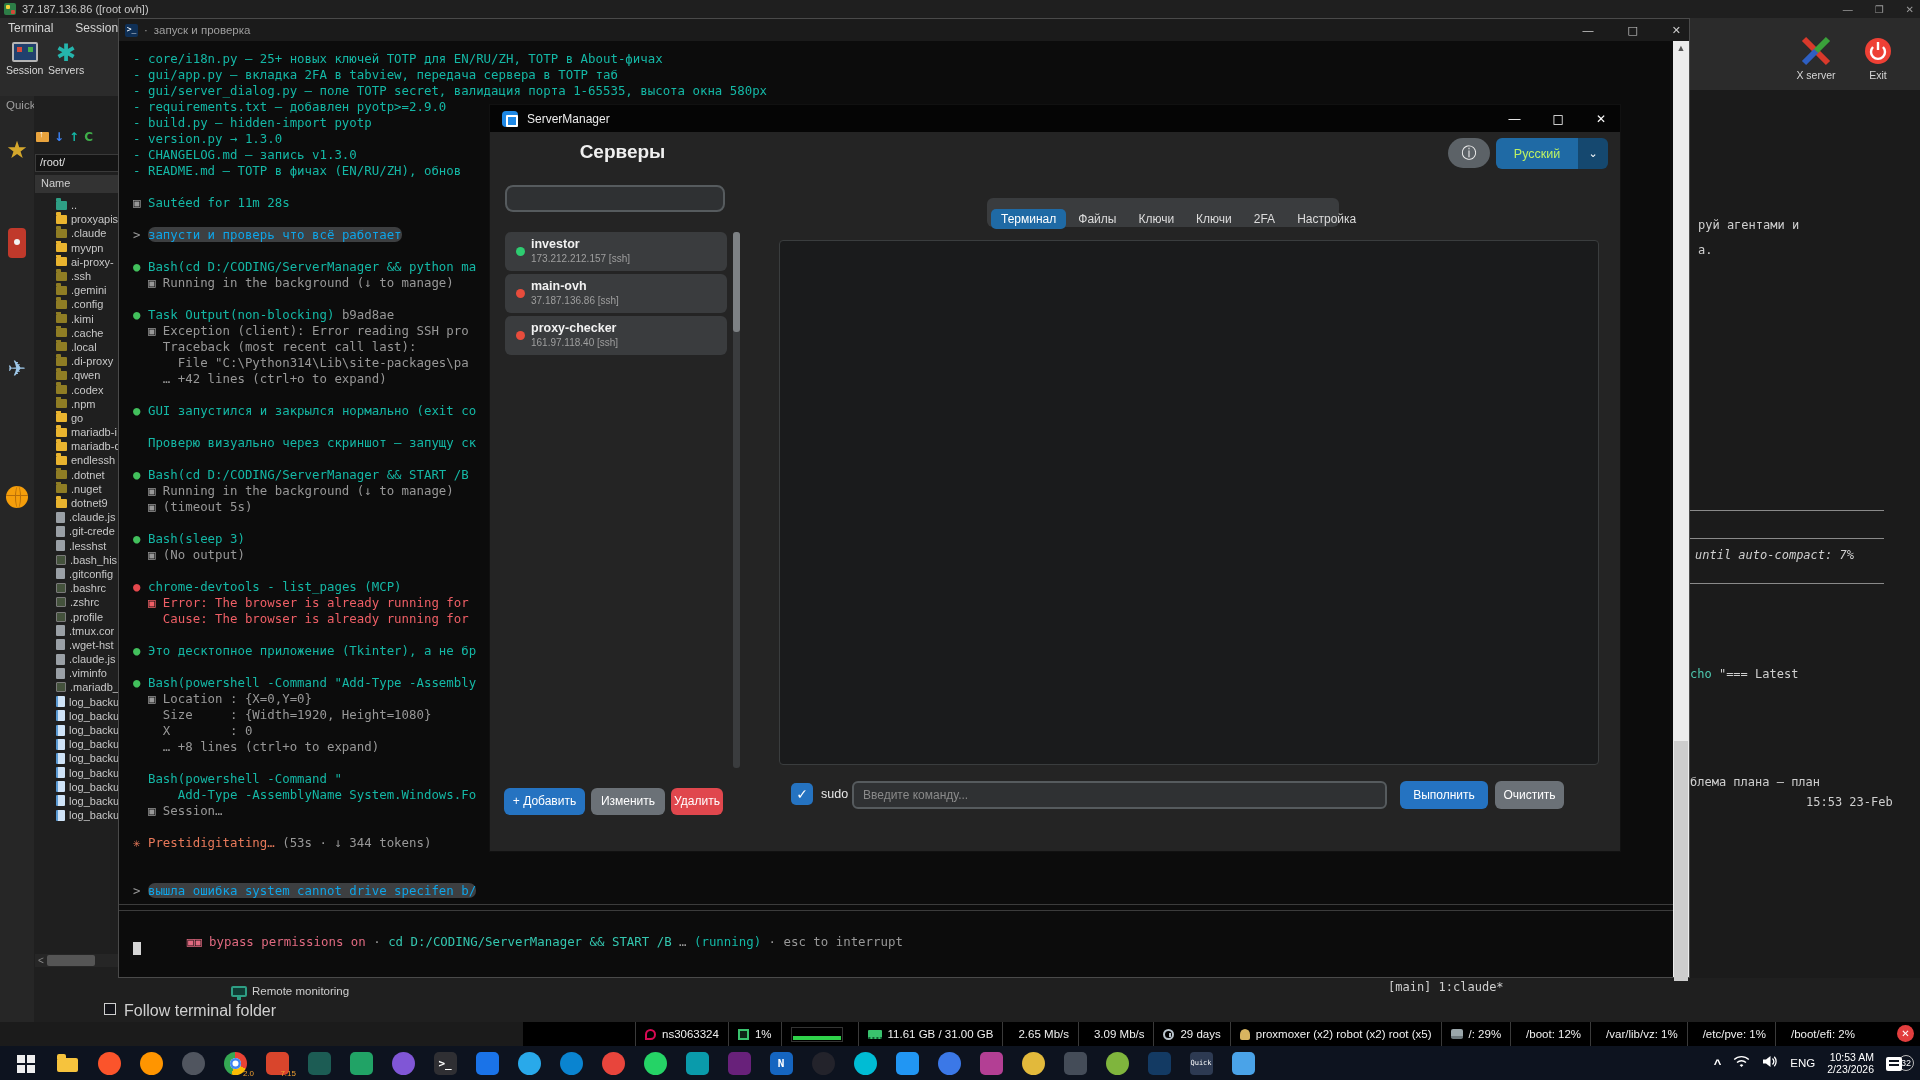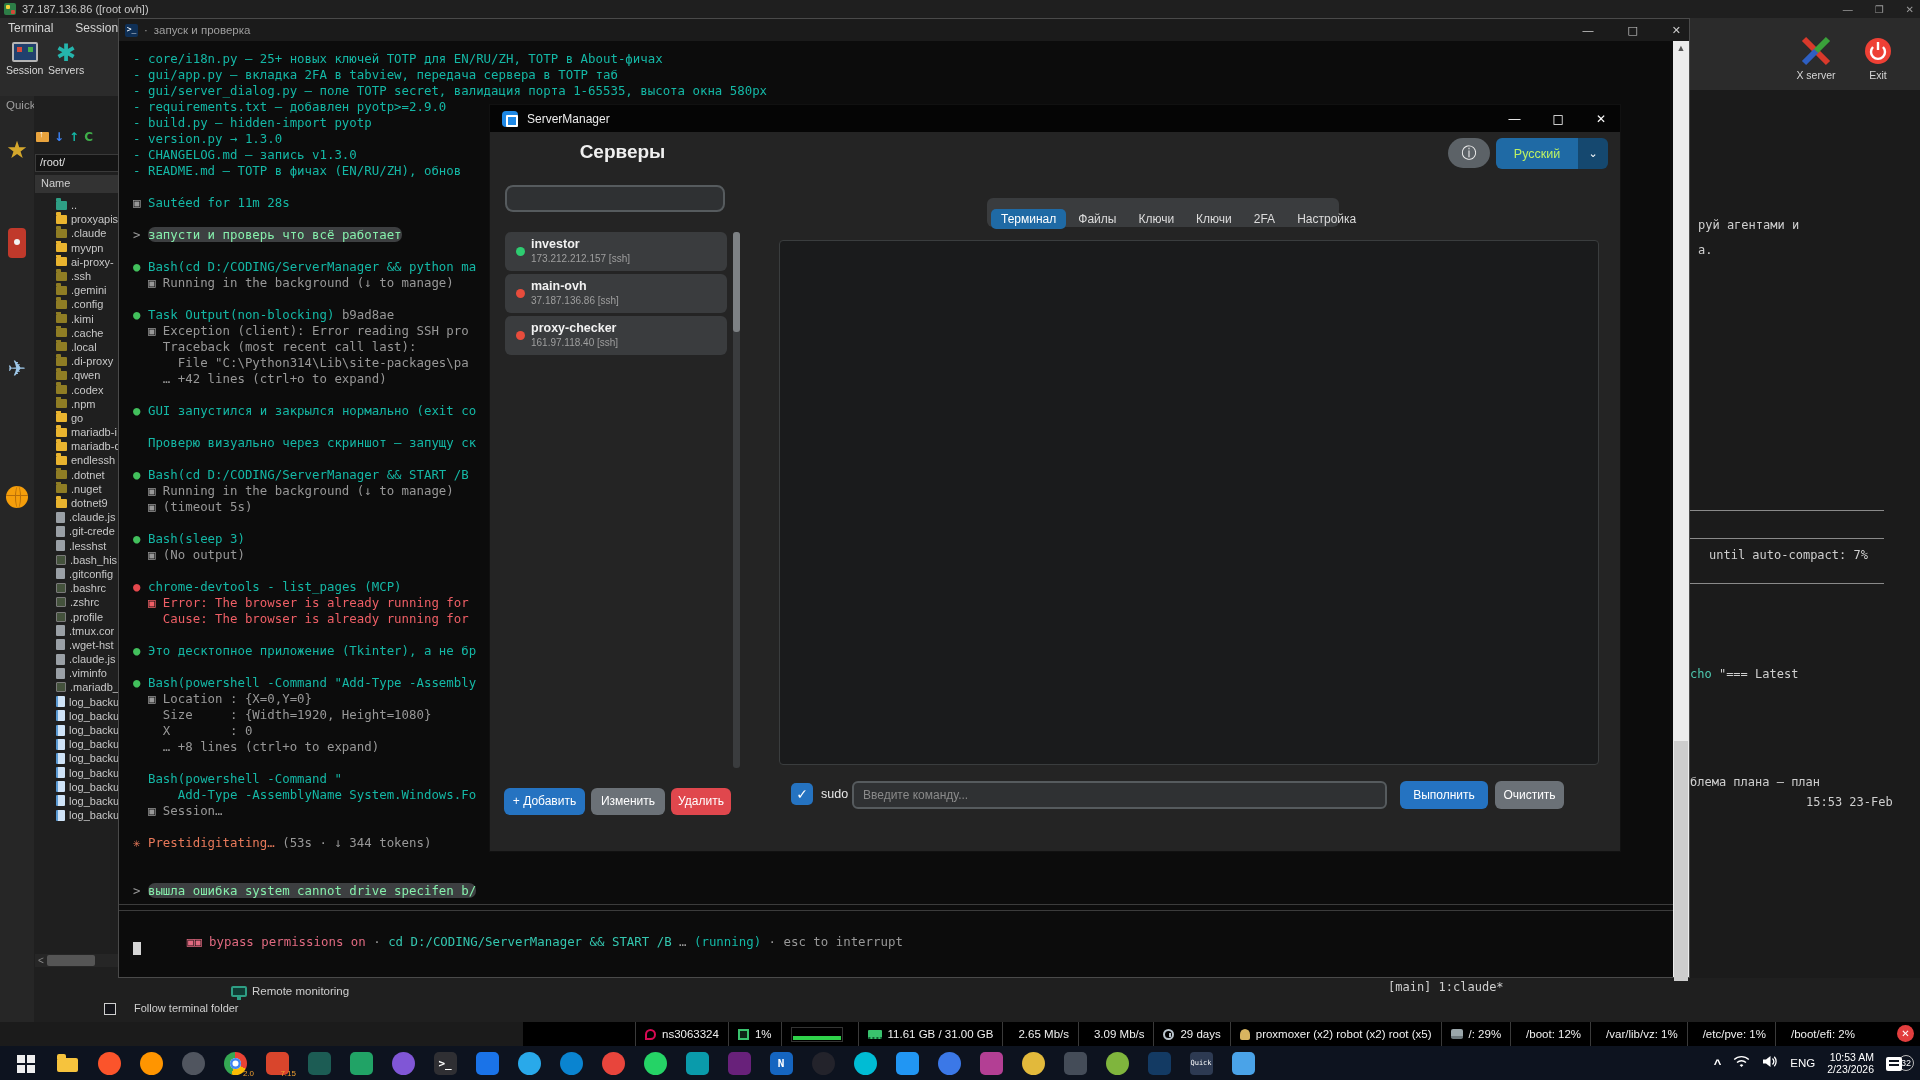--- a/index.html
+++ b/index.html
@@ -84,21 +84,21 @@
 
   
   .term-win { left:118px; top:18px; width:1572px; height:960px; background:#0c0c0c; border:1px solid #4a4a4a; }
   .tw-titlebar { position:absolute; left:0; top:0; right:0; height:22px; background:#1b1b1b; display:flex; align-items:center; color:#9f9f9f; font-size:11.5px; }
   .ps-icon { width:13px; height:13px; background:#0f3057; border-radius:2px; margin:0 6px; color:#fff; font-size:8px; line-height:12px; text-align:center; font-family:"DejaVu Sans Mono", monospace; }
   .tw-ctrl { position:absolute; right:8px; top:0; height:22px; display:flex; gap:34px; color:#cfcfcf; font-size:11px; align-items:center; }
   .t-lines { position:absolute; left:0; top:22px; right:16px; height:858px; padding:10px 0 0 14px; font-family:"DejaVu Sans Mono", monospace; font-size:12.4px; overflow:hidden; }
   .tl { height:16px; line-height:16px; white-space:pre; }
   .w { color:#14b8a6; } .d { color:#989898; } .red { color:#ef5f66; }
   .g { color:#42c05c; } .rb { color:#e5484d; } .o { color:#e8795a; }
-  .hl { background:#3d3f41; color:#86efac;border-radius:7px; }
+  .hl { background:#3d3f41; color:#0ea5e9;border-radius:7px; }
   .t-bottom { position:absolute; left:0; right:16px; top:885px; border-top:1px solid #3c3c3c; font-family:"DejaVu Sans Mono", monospace; font-size:12.4px; }
   .t-queued { margin:7px 0 0 8px; height:16px; line-height:16px; white-space:pre; color:#d6d6d6; }
   .inv { background:#b9b9b9; color:#111; }
   .t-sep2 { margin-top:5px; border-top:1px solid #3c3c3c; }
   .t-status { margin:7px 0 0 8px; height:16px; line-height:16px; white-space:pre; }
   .pink { color:#e06a80; } .teal { color:#34c7b0; }
   .t-cursor { margin:8px 0 0 14px; width:8px; height:13px; background:#d6d6d6; }
   .tw-scroll { position:absolute; right:0; top:22px; width:16px; bottom:0; background:#ececec; }
   .tw-arrow { color:#555; font-size:9px; text-align:center; line-height:14px; }
   .tw-thumb { position:absolute; left:1px; right:1px; top:700px; height:240px; background:#cdcdcd; }
@@ -115,21 +115,21 @@
   .sm-card { position:relative; height:39px; margin-bottom:3px; background:#3a3c3e; border-radius:6px; padding:5px 8px 0 26px; }
   .sm-dot { position:absolute; left:11px; top:15px; width:9px; height:9px; border-radius:50%; }
   .on { background:#2ecc71; } .off { background:#e74c3c; }
   .sm-name { color:#f1f1f1; font-size:12.5px; font-weight:bold; }
   .sm-ip { color:#9f9f9f; font-size:10px; margin-top:2px; }
   .sm-vscroll { position:absolute; left:243px; top:127px; width:7px; height:536px; background:#3a3c3e; border-radius:3px; }
   .sm-vthumb { position:absolute; left:0; top:0; width:7px; height:100px; background:#7d8184; border-radius:3px; }
   .sm-btn { position:absolute; height:27px; border-radius:6px; color:#fff; font-size:12px; text-align:center; line-height:27px; top:683px; }
   .b-add { left:14px; width:81px; background:#2573c1; }
   .b-edit { left:101px; width:74px; background:#6b7177; }
-  .b-del { left:181px; width:60px; background:#e0474d; }
+  .b-del { left:181px; width:52px; background:#e0474d; }
   .sm-tabs { position:absolute; left:497px; top:93px; width:352px; height:29px; background:#3a3c3e; border-radius:6px; display:flex; align-items:center; padding:0 4px; gap:2px; }
   .sm-tab { color:#dcdcdc; font-size:12px; padding:3px 10px; border-radius:5px; white-space:nowrap;margin-top:12px; }
   .sm-tab.active { background:#1f6aa5; color:#fff; }
   .sm-output { position:absolute; left:289px; top:135px; width:820px; height:525px; background:#1a1b1c; border:1px solid #3a3d3e; border-radius:4px; }
   .sm-sudo { position:absolute; left:301px; top:678px; width:22px; height:22px; background:#2573c1; border-radius:5px; color:#fff; font-size:14px; text-align:center; line-height:22px; }
   .sm-sudo-label { position:absolute; left:331px; top:682px; color:#e8e8e8; font-size:12.5px; }
   .sm-cmd { position:absolute; left:362px; top:676px; width:535px; height:28px; background:#2f3133; border:2px solid #565b5e; border-radius:6px; color:#e0e0e0; font-size:12px; padding:0 9px; }
   .sm-cmd::placeholder { color:#8a8a8a; }
   .b-run { left:910px; top:676px; width:88px; height:28px; line-height:28px; background:#2573c1; }
   .b-clear { left:1005px; top:676px; width:69px; height:28px; line-height:28px; background:#6b7177; }
@@ -462,38 +462,38 @@
       <span class="fp-left-arrow">&lt;</span>
       <span class="fp-thumb"></span>
     </div>
   </div>
 
   <div class="abs right-pane">
     <div class="rp-line" style="left:8px; top:128px;">руй агентами и</div>
     <div class="rp-line" style="left:8px; top:153px;">а.</div>
     <div class="rp-hr" style="top:420px;"></div>
     <div class="rp-hr" style="top:448px;"></div>
-    <div class="rp-line" style="left:19px; top:458px;">until auto-compact: 7%</div>
+    <div class="rp-line" style="left:5px; top:458px;font-style:italic;">until auto-compact: 7%</div>
     <div class="rp-hr" style="top:493px;"></div>
     <div class="rp-line" style="left:0px; top:577px;"><span class="cyan">cho</span><span> "=== Latest</span></div>
     <div class="rp-line" style="left:0px; top:685px;">блема плана — план</div>
     <div class="rp-line" style="left:116px; top:705px;">15:53 23-Feb</div>
   </div>
 
   <div class="abs below-strip">
     <div class="abs" style="left:111px; top:8px;">
         <div class="mon-icon"></div>
       </div>
     <div class="abs" style="left:132px; top:7px; color:#cfcfcf; font-size:11.5px;">Remote monitoring</div>
     <div class="abs" style="left:1268px; top:2px; color:#cfcfcf; font-size:12px; font-family:'DejaVu Sans Mono', monospace;">[main] 1:claude*</div>
   </div>
   <div class="abs" style="left:104px; top:1003px;">
       <div class="cb"></div>
     </div>
-  <div class="abs" style="left:134px; top:1002px; color:#d0d0d0; font-size:11px;">Follow terminal folder</div>
+  <div class="abs" style="left:124px; top:1002px; color:#d0d0d0; font-size:16px;">Follow terminal folder</div>
 
   <div class="abs glances">
 
       <div class="seg">
         <span class="sic ic-deb"></span>
         <span>ns3063324</span>
       </div>
 
       <div class="seg">
         <span class="sic ic-cpu"></span>

